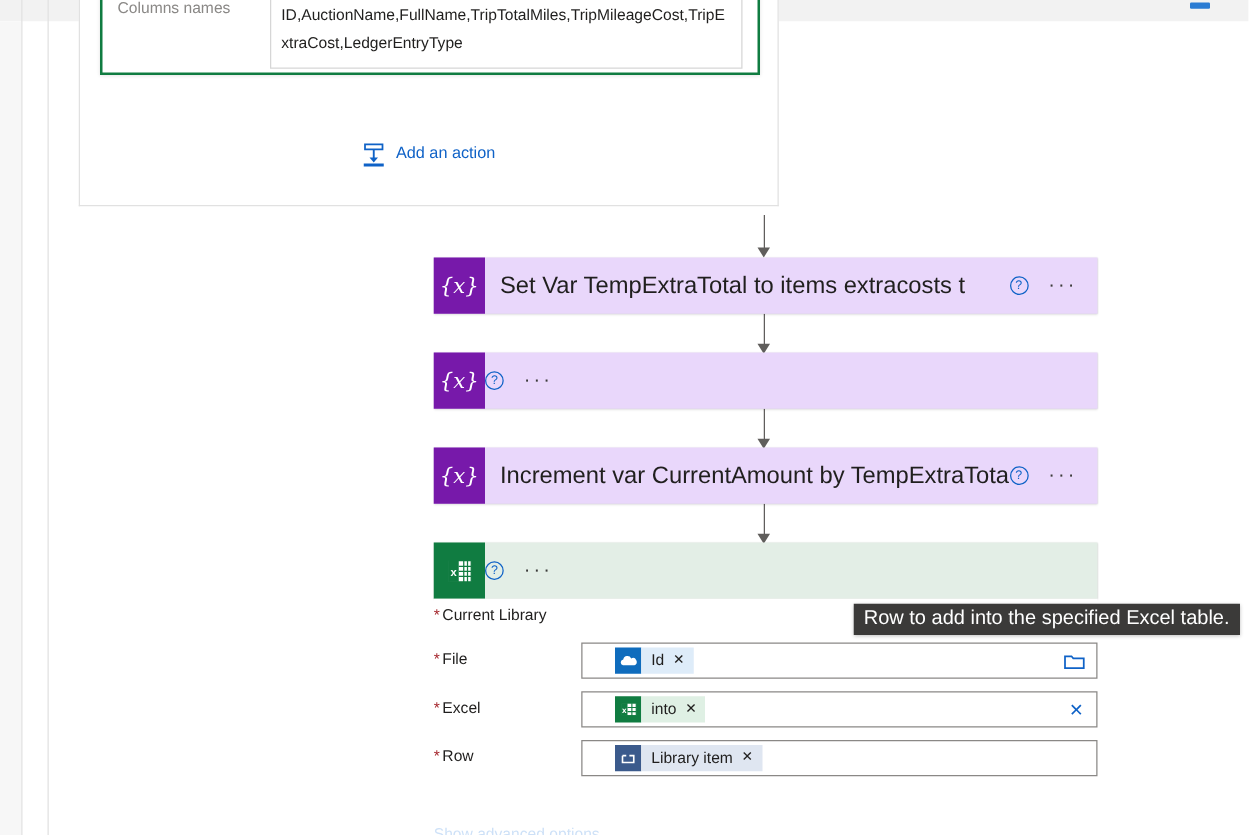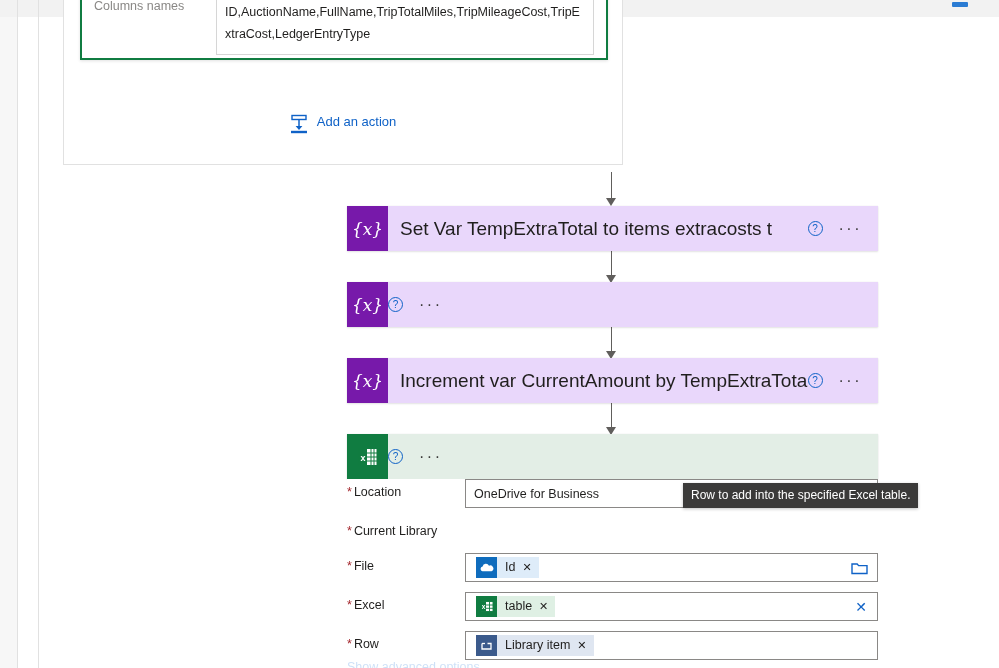--- a/index.html
+++ b/index.html
@@ -243,21 +243,21 @@
   .chev {
     position: absolute;
     right: 9px; top: 50%;
     transform: translateY(-50%);
   }
 
   .token {
     display: inline-flex;
     align-items: center;
     height: 21px;
-    margin-left: 2px;
+    margin-left: 18px;
   }
   .token-ico {
     width: 21px; height: 21px;
     display: flex; align-items: center; justify-content: center;
     flex: 0 0 21px;
   }
   .tok-onedrive { background: #0f6cbd; }
   .tok-excel    { background: #107c41; }
   .tok-loop     { background: #3b5a8c; }
   .token-text {
@@ -302,21 +302,21 @@
     cursor: pointer;
     white-space: nowrap;
   }
 
   
   .tooltip {
     position: absolute;
     left: 683px; top: 483px;
     background: #3b3a39;
     color: #ffffff;
-    font-size: 12px;
+    font-size: 16px;
     line-height: 16px;
     padding: 4px 8px 5px 8px;
     white-space: nowrap;
     z-index: 40;
     box-shadow: 0 1px 3px rgba(0,0,0,0.25);
   }
 </style>
 </head>
 <body>
 
@@ -420,28 +420,20 @@
       </svg>
     </div>
     <div class="card-actions">
       <div class="help-icon">?</div>
       <div class="ellipsis">···</div>
     </div>
   </div>
 
   <div class="card-body">
 
-    <div class="field-row">
-      <div class="field-label">
-        <span class="req">*</span><span>Location</span>
-      </div>
-      <div class="field-control plain">
-        <span>OneDrive for Business</span>
-      </div>
-    </div>
 
     <div class="field-row">
       <div class="field-label">
         <span class="req">*</span><span>Current Library</span>
       </div>
     </div>
 
     <div class="field-row">
       <div class="field-label">
         <span class="req">*</span><span>File</span>
@@ -479,21 +471,21 @@
               <text x="3.5" y="9" font-size="6.5" font-family="Liberation Sans, sans-serif" font-weight="bold" fill="#ffffff" text-anchor="middle">x</text>
               <g stroke="#107c41" stroke-width="0.9">
                 <line x1="6" y1="5" x2="13" y2="5"></line>
                 <line x1="6" y1="8.3" x2="13" y2="8.3"></line>
                 <line x1="9.5" y1="1.5" x2="9.5" y2="11.5"></line>
               </g>
               <rect x="1" y="1.5" width="12" height="10" fill="none" stroke="#107c41" stroke-width="0.9"></rect>
             </svg>
           </span>
           <span class="token-text tok-bg-green">
-            <span>table</span>
+            <span>into</span>
             <span class="tok-x">✕</span>
           </span>
         </span>
         <span class="clear-x">✕</span>
       </div>
     </div>
 
     <div class="field-row">
       <div class="field-label">
         <span class="req">*</span><span>Row</span>

